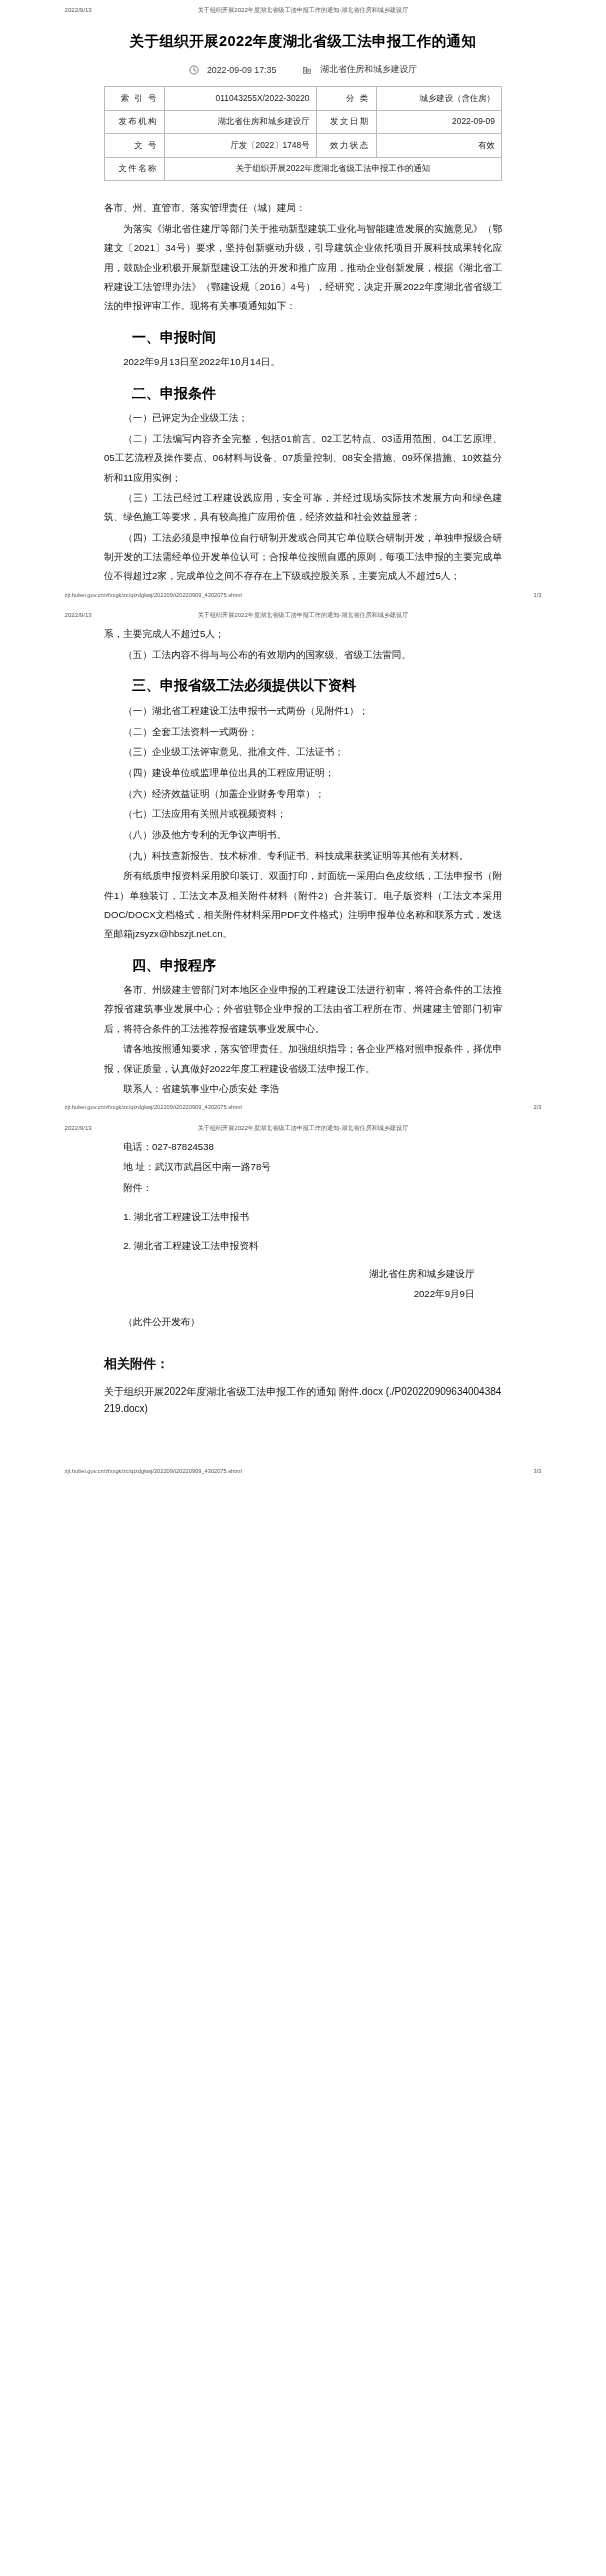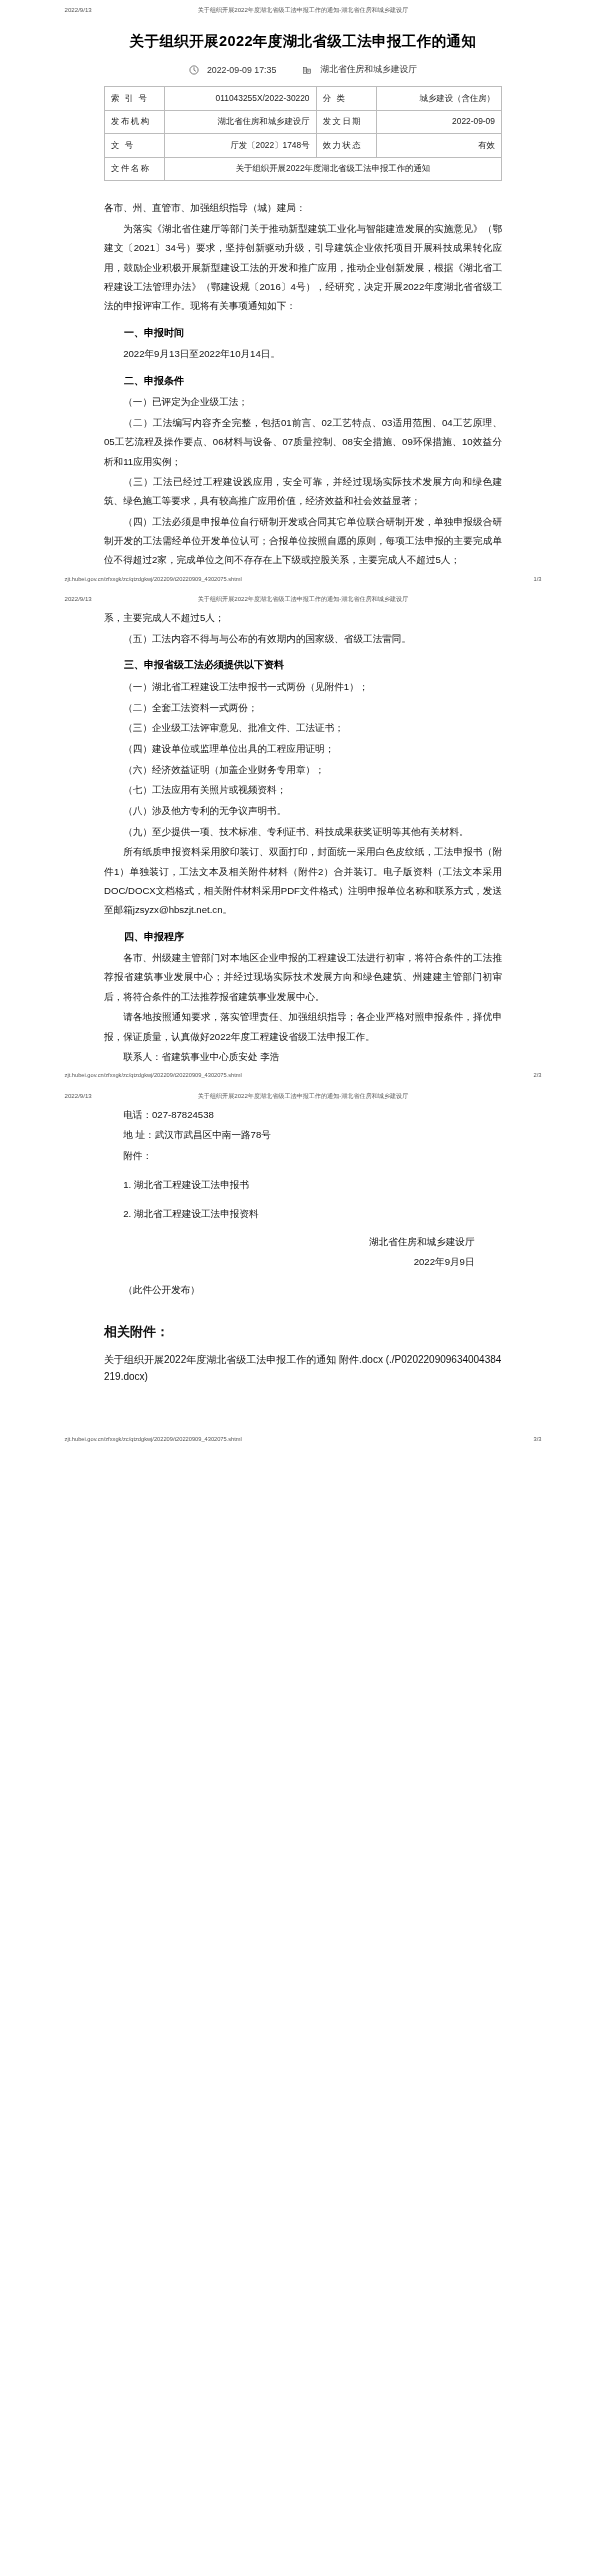--- a/index.html
+++ b/index.html
@@ -72,42 +72,42 @@
     width: 100%;
     border-collapse: collapse;
     font-size: 8.4px;
     color: #222;
     margin-bottom: 17px;
   }
   table.info td {
     border: 0.8px solid #bcbcbc;
     padding: 5.4px 6.1px;
     line-height: 1.4;
-    text-align: left;
+    text-align: right;
     vertical-align: middle;
   }
   table.info td.lbl {
     width: 60px;
     color: #222;
     letter-spacing: 1.5px;
   }
   table.info td.val { text-align: right; }
   table.info td.wide { text-align: center; }
 
   p.body {
     font-size: 9.6px;
     line-height: 2.0;
     color: #111;
     margin: 0 0 1.5px 0;
     text-align: justify;
     text-indent: 2em;
   }
   p.body.noindent { text-indent: 0; }
   h2.sec {
-    font-size: 10px;
+    font-size: 14px;
     font-weight: bold;
     margin: 7.6px 0 1.5px 0;
     text-indent: 2em;
     line-height: 2.0;
     color: #000;
   }
   .sig {
     text-align: right;
     font-size: 9.6px;
     line-height: 2.0;
@@ -200,21 +200,21 @@
             <td class="lbl">效力状态</td>
             <td class="val">有效</td>
           </tr>
           <tr>
             <td class="lbl">文件名称</td>
             <td class="wide" colspan="3">关于组织开展2022年度湖北省级工法申报工作的通知</td>
           </tr>
         </tbody>
       </table>
 
-      <p class="body noindent">各市、州、直管市、加强组织指导（城）建局：</p>
+      <p class="body noindent">各市、州、直管市、落实管理责任（城）建局：</p>
       <p class="body">为落实《湖北省住建厅等部门关于推动新型建筑工业化与智能建造发展的实施意见》（鄂建文〔2021〕34号）要求，坚持创新驱动升级，引导建筑企业依托项目开展科技成果转化应用，鼓励企业积极开展新型建设工法的开发和推广应用，推动企业创新发展，根据《湖北省工程建设工法管理办法》（鄂建设规〔2016〕4号），经研究，决定开展2022年度湖北省省级工法的申报评审工作。现将有关事项通知如下：</p>
 
       <h2 class="sec">一、申报时间</h2>
       <p class="body">2022年9月13日至2022年10月14日。</p>
 
       <h2 class="sec">二、申报条件</h2>
       <p class="body">（一）已评定为企业级工法；</p>
       <p class="body">（二）工法编写内容齐全完整，包括01前言、02工艺特点、03适用范围、04工艺原理、05工艺流程及操作要点、06材料与设备、07质量控制、08安全措施、09环保措施、10效益分析和11应用实例；</p>
       <p class="body">（三）工法已经过工程建设践应用，安全可靠，并经过现场实际技术发展方向和绿色建筑、绿色施工等要求，具有较高推广应用价值，经济效益和社会效益显著；</p>
       <p class="body">（四）工法必须是申报单位自行研制开发或合同其它单位联合研制开发，单独申报级合研制开发的工法需经单位开发单位认可；合报单位按照自愿的原则，每项工法申报的主要完成单位不得超过2家，完成单位之间不存存在上下级或控股关系，主要完成人不超过5人；</p>
@@ -239,25 +239,25 @@
       <p class="body">（五）工法内容不得与与公布的有效期内的国家级、省级工法雷同。</p>
 
       <h2 class="sec">三、申报省级工法必须提供以下资料</h2>
       <p class="body">（一）湖北省工程建设工法申报书一式两份（见附件1）；</p>
       <p class="body">（二）全套工法资料一式两份；</p>
       <p class="body">（三）企业级工法评审意见、批准文件、工法证书；</p>
       <p class="body">（四）建设单位或监理单位出具的工程应用证明；</p>
       <p class="body">（六）经济效益证明（加盖企业财务专用章）；</p>
       <p class="body">（七）工法应用有关照片或视频资料；</p>
       <p class="body">（八）涉及他方专利的无争议声明书。</p>
-      <p class="body">（九）至少提供一项、技术标准、专利证书、科技成果获奖证明等其他有关材料。</p>
+      <p class="body">（九）科技查新报告、技术标准、专利证书、科技成果获奖证明等其他有关材料。</p>
       <p class="body">所有纸质申报资料采用胶印装订、双面打印，封面统一采用白色皮纹纸，工法申报书（附件1）单独装订，工法文本及相关附件材料（附件2）合并装订。电子版资料（工法文本采用DOC/DOCX文档格式，相关附件材料采用PDF文件格式）注明申报单位名称和联系方式，发送至邮箱jzsyzx@hbszjt.net.cn。</p>
 
       <h2 class="sec">四、申报程序</h2>
-      <p class="body">各市、州级建主管部门对本地区企业申报的工程建设工法进行初审，将符合条件的工法推荐报省建筑事业发展中心；并经过现场实际技术发展方向和绿色建筑、州建建主管部门初审后，将符合条件的工法推荐报省建筑事业发展中心。</p>
+      <p class="body">各市、州级建主管部门对本地区企业申报的工程建设工法进行初审，将符合条件的工法推荐报省建筑事业发展中心；外省驻鄂企业申报的工法由省工程所在市、州建建主管部门初审后，将符合条件的工法推荐报省建筑事业发展中心。</p>
       <p class="body">请各地按照通知要求，落实管理责任、加强组织指导；各企业严格对照申报条件，择优申报，保证质量，认真做好2022年度工程建设省级工法申报工作。</p>
       <p class="body">联系人：省建筑事业中心质安处 李浩</p>
     </div>
 
     <div class="run-foot">
       <div class="url">zjt.hubei.gov.cn/zfxxgk/zc/qtzdgkwj/202209/t20220909_4302075.shtml</div>
       <div>2/3</div>
     </div>
   </div>
 

